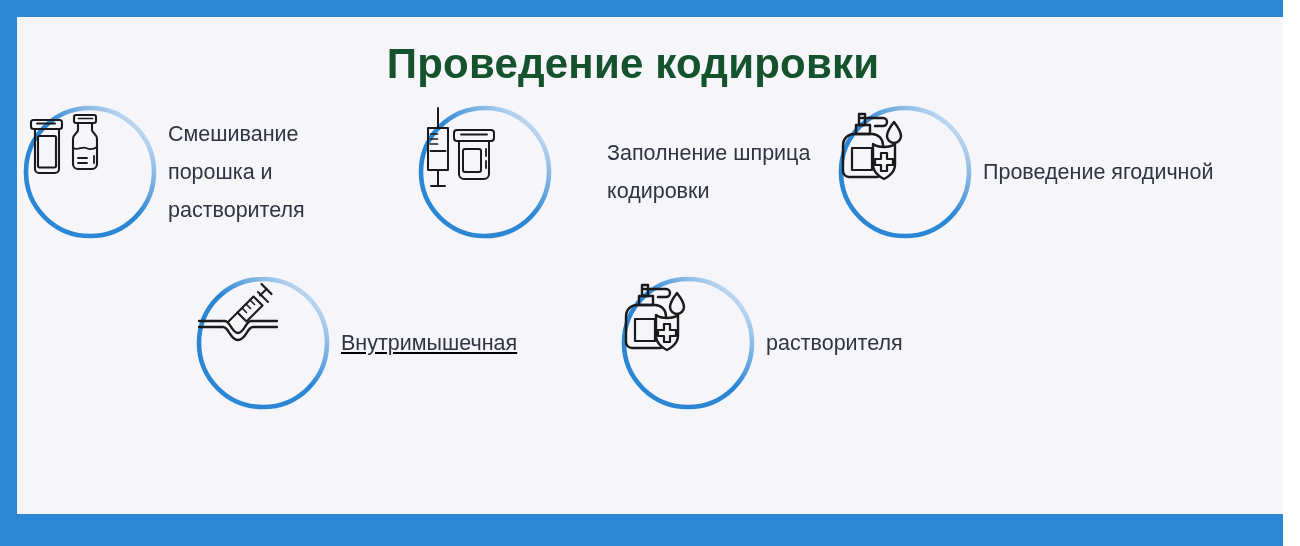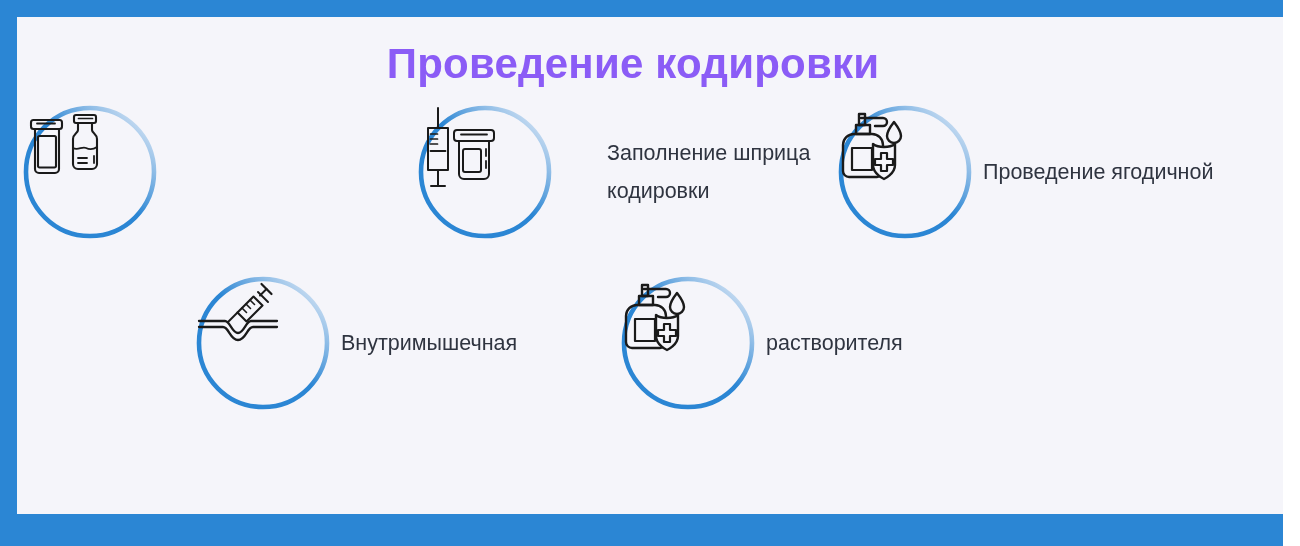--- a/index.html
+++ b/index.html
@@ -65,21 +65,21 @@
 
   
   .page-title {
     position: absolute;
     left: 0;
     top: 40px;
     width: 1266px;
     text-align: center;
     font-size: 42px;
     font-weight: bold;
-    color: #8b5cf6;
+    color: #14532d;
     letter-spacing: 0.2px;
     white-space: nowrap;
   }
 
   
   .rows {
     position: absolute;
     left: 0;
     top: 104px;
     width: 1266px;
@@ -90,21 +90,21 @@
   .row-1 { padding-left: 22px; }
   .row-2 { padding-left: 195px; margin-top: 35px; }
 
   .step {
     display: flex;
     align-items: center;
   }
   .step-w1 { width: 395px; }
   .step-w2 { width: 420px; gap: 44px; }
   .step-w3 { width: 420px; }
-  .step-w4 { width: 425px; }
+  .step-w4 { width: 425px; text-decoration: underline; }
   .step-w5 { width: 430px; }
 
   
   .badge {
     position: relative;
     width: 136px;
     height: 136px;
     flex: 0 0 136px;
   }
   .badge svg {
@@ -170,20 +170,25 @@
 
               <rect x="52" y="11" width="22" height="8" rx="2"></rect>
               <path d="M56 19 v7 c0 3 -5 4 -5 9 v25 a5 5 0 0 0 5 5 h14 a5 5 0 0 0 5 -5 V35 c0 -5 -5 -6 -5 -9 v-7"></path>
               <path d="M51 44 c5 3 9 -2 13 0 c4 2 8 1 11 -1" stroke-width="1.9"></path>
               <path d="M56 54 h9" stroke-width="1.8"></path>
               <path d="M56 59 h9" stroke-width="1.8"></path>
               <path d="M72 52 v7" stroke-width="1.8"></path>
               <path d="M56.5 14.5 h14" stroke-width="1.7"></path>
             </svg>
           </div>
+        </div>
+        <div class="step-label">
+          <div>Смешивание</div>
+          <div>порошка и</div>
+          <div>растворителя</div>
         </div>
       </div>
 
       <div class="step step-w2">
         <div class="badge">
           <svg width="136" height="136" viewBox="0 0 136 136">
             <defs>
               <linearGradient id="ringFade2" x1="0" y1="1" x2="1" y2="0">
                 <stop offset="0.00" stop-color="#2B86D4" stop-opacity="1"></stop>
                 <stop offset="0.52" stop-color="#2B86D4" stop-opacity="1"></stop>

